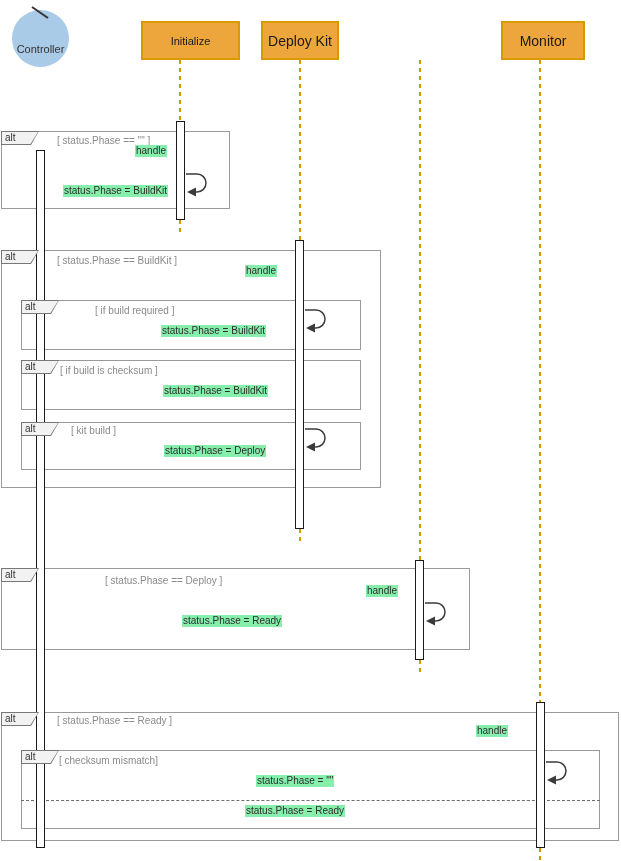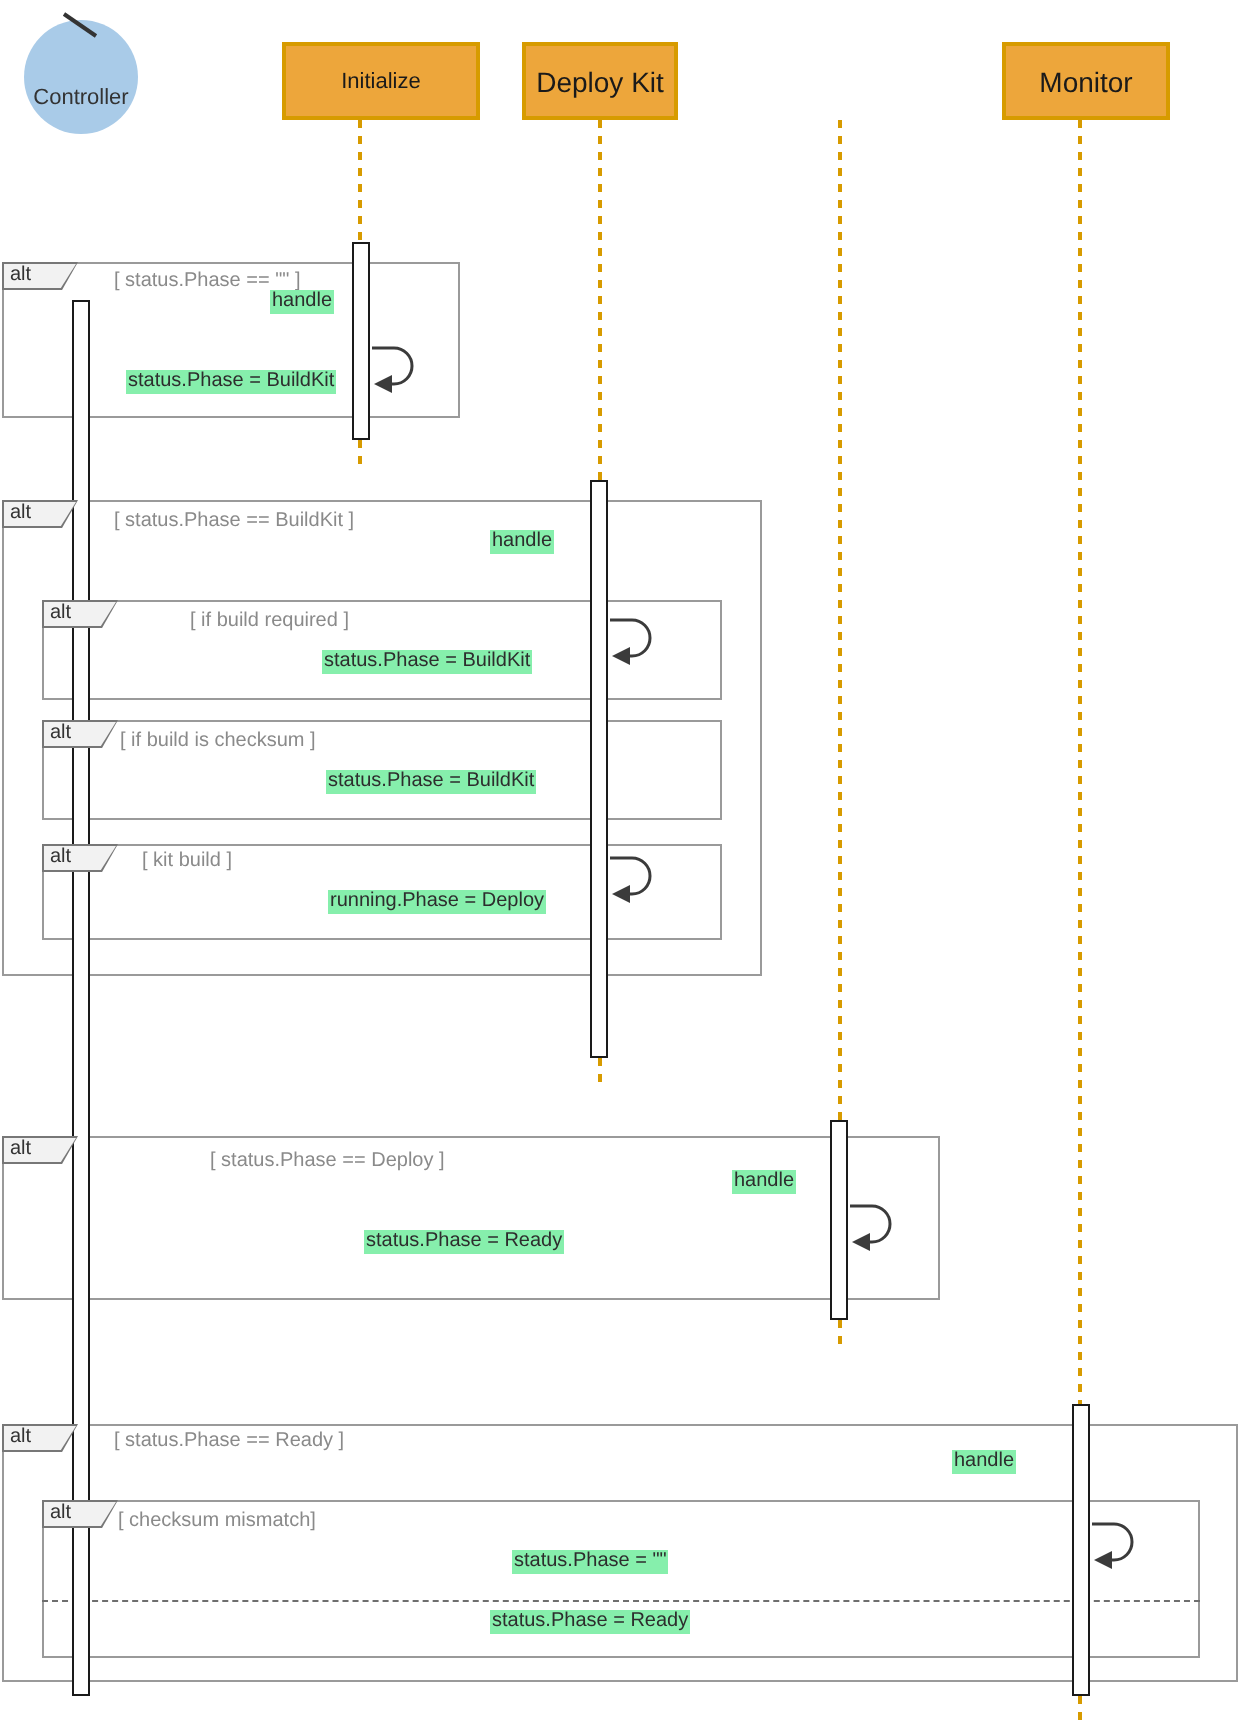--- a/index.html
+++ b/index.html
@@ -115,21 +115,21 @@
   <span class="abs condition" style="left:71px;top:425px;">[ kit build ]</span>
   <span class="abs condition" style="left:57px;top:575px;padding-left:48px;">[ status.Phase == Deploy ]</span>
   <span class="abs condition" style="left:57px;top:715px;text-align:center;">[ status.Phase == Ready ]</span>
   <span class="abs condition" style="left:59px;top:755px;">[ checksum mismatch]</span>
 
   <span class="abs msg" style="left:135px;top:145px;">handle</span>
   <span class="abs msg" style="left:63px;top:185px;">status.Phase = BuildKit</span>
   <span class="abs msg" style="left:245px;top:265px;">handle</span>
   <span class="abs msg" style="left:161px;top:325px;">status.Phase = BuildKit</span>
   <span class="abs msg" style="left:163px;top:385px;">status.Phase = BuildKit</span>
-  <span class="abs msg" style="left:164px;top:445px;">running.Phase = Deploy</span>
+  <span class="abs msg" style="left:164px;top:445px;">status.Phase = Deploy</span>
   <span class="abs msg" style="left:366px;top:585px;">handle</span>
   <span class="abs msg" style="left:182px;top:615px;">status.Phase = Ready</span>
   <span class="abs msg" style="left:476px;top:725px;">handle</span>
   <span class="abs msg" style="left:256px;top:775px;">status.Phase = ""</span>
   <span class="abs msg" style="left:245px;top:805px;">status.Phase = Ready</span>
 
   <svg class="abs loop" style="left:186px;top:170px;" width="26" height="28" viewBox="0 0 26 28">
     <path d="M0,4 H11 A9,9 0 0 1 11,22 H9" fill="none" stroke="#3b3b3b" stroke-width="1.5"></path>
     <polygon points="1,22 10,17.5 10,26.5" fill="#3b3b3b"></polygon>
   </svg>

